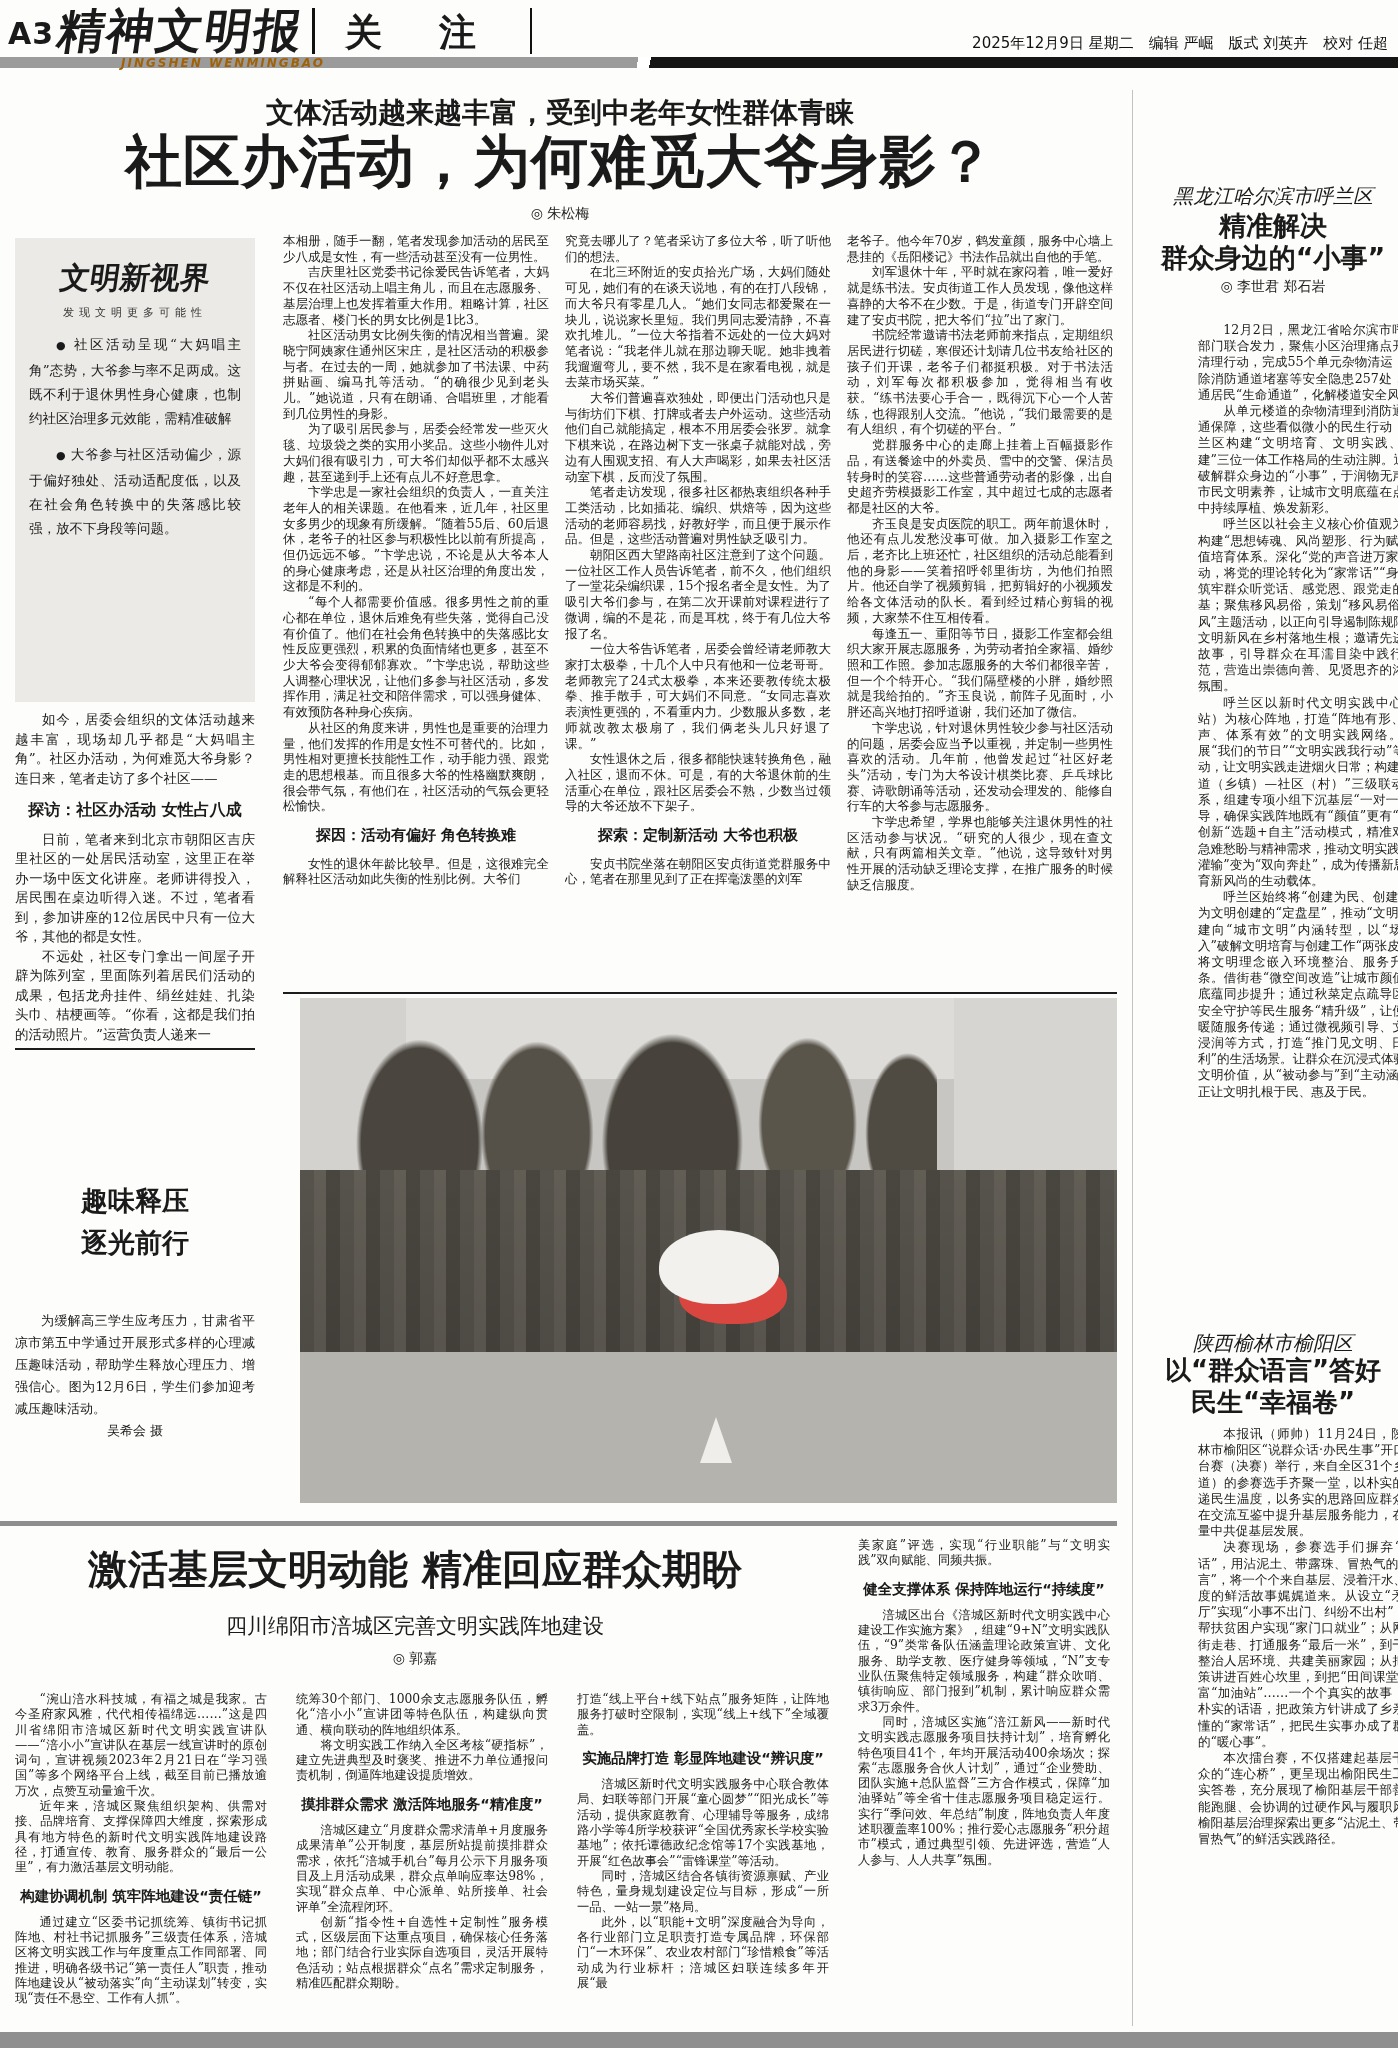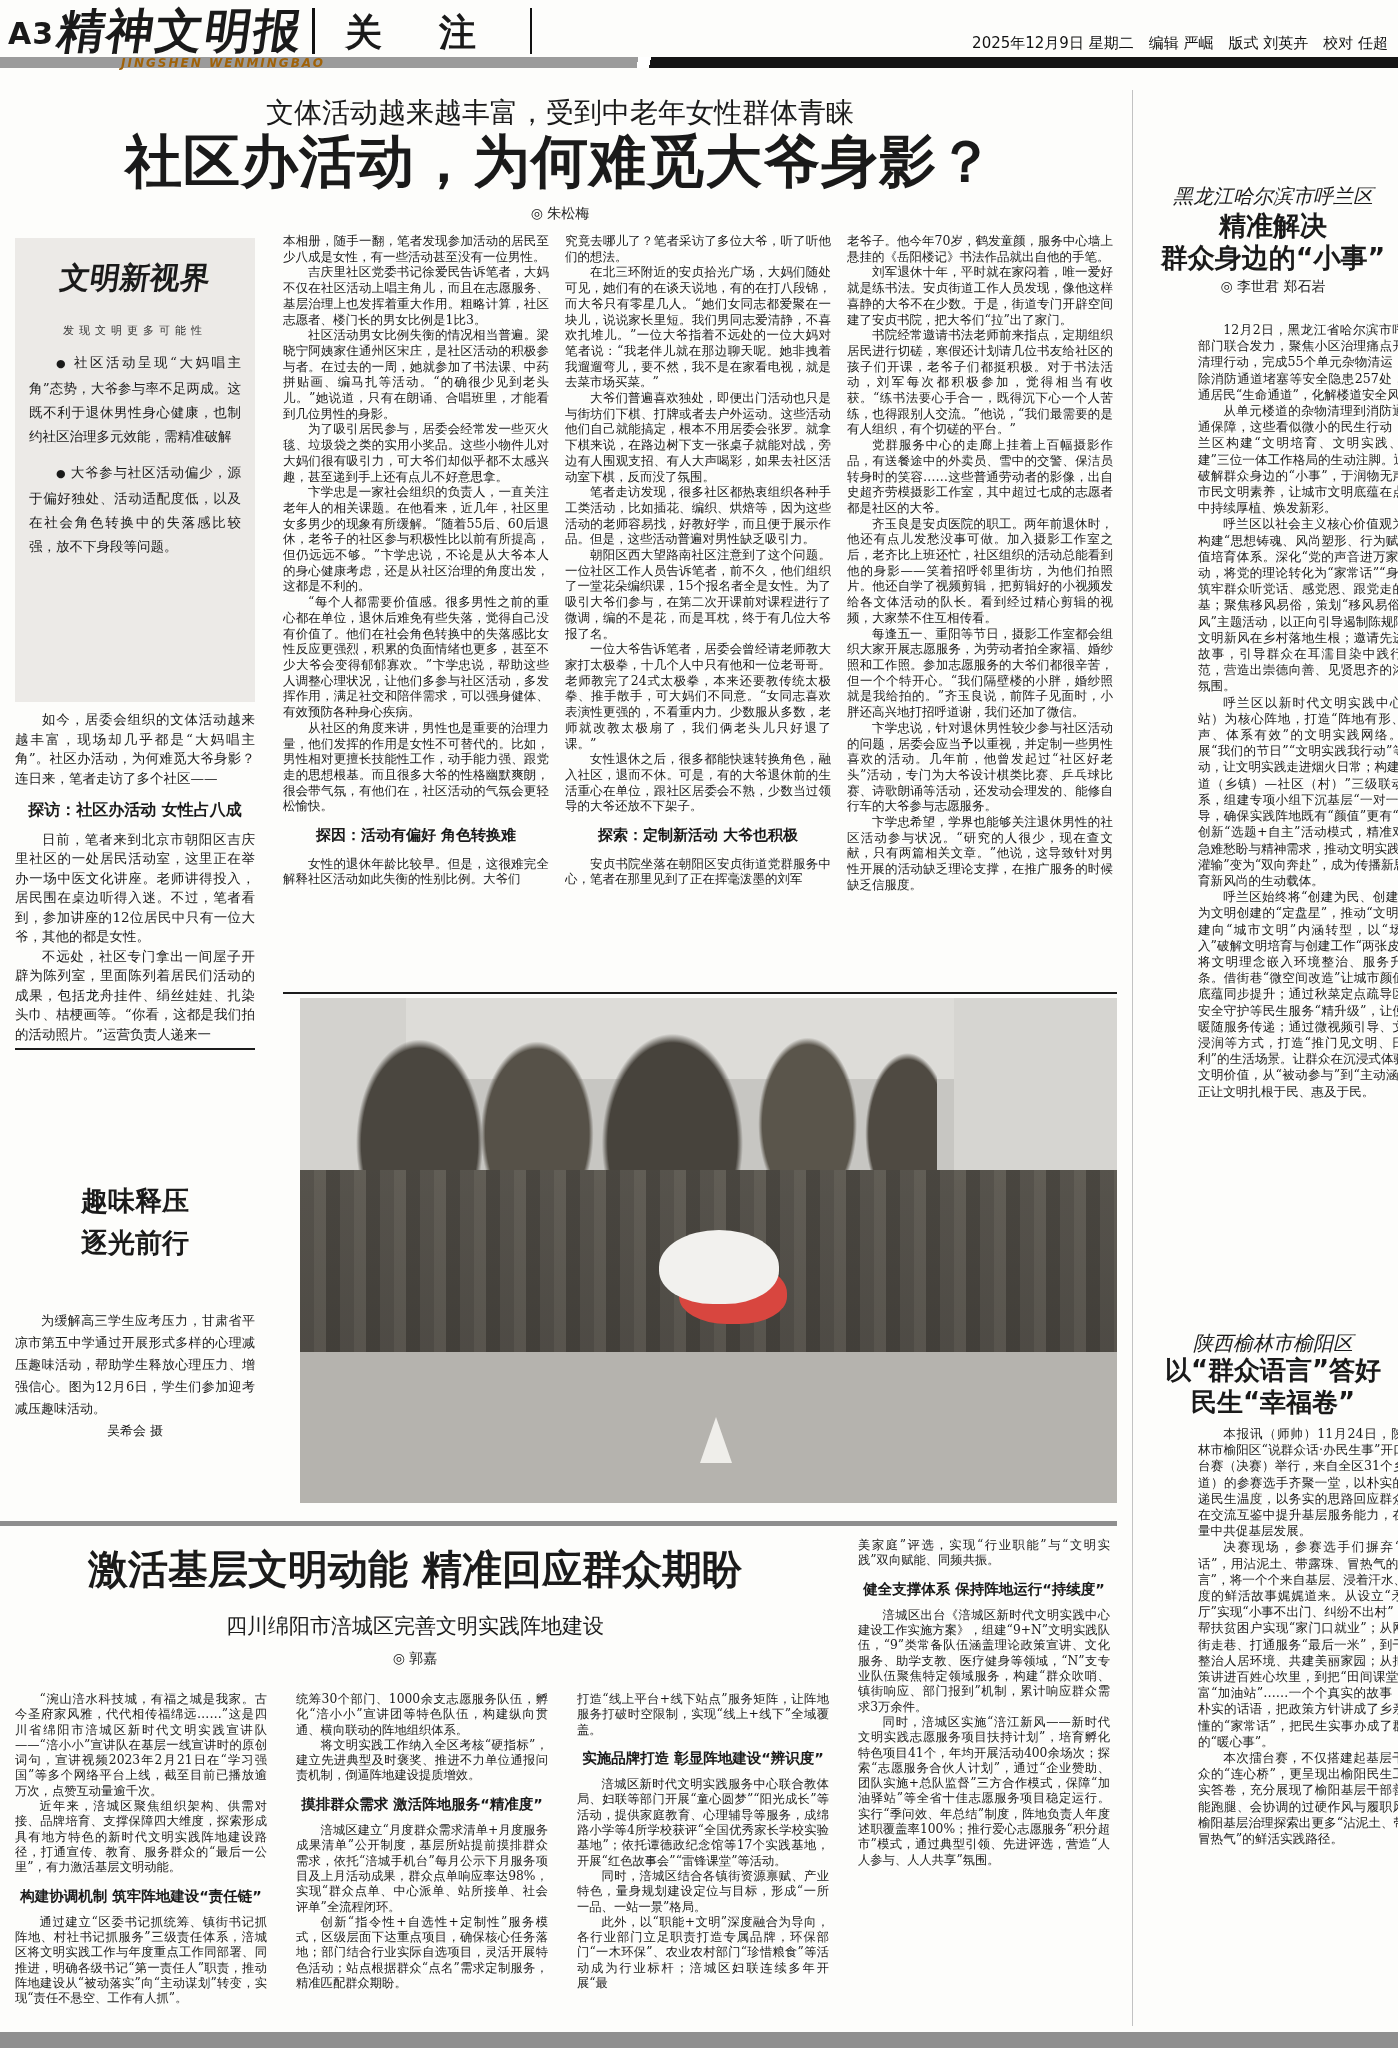--- a/index.html
+++ b/index.html
@@ -15,30 +15,30 @@
               letter-spacing:2px; font-family:"DejaVu Serif",serif; }
   .head-vrule { width:3px; background:#111; top:8px; height:46px; }
   .section-name { left:345px; top:8px; font-size:37px; font-weight:900; letter-spacing:22px; }
   .dateline { right:10px; top:34px; font-size:15px; font-family:"DejaVu Sans",sans-serif; color:#111; }
   .banner { left:0; top:57px; width:1398px; height:11px;
             background:linear-gradient(100deg,#9b9b9b 0 45.6%,#ffffff 45.6% 46.5%,#151515 46.5% 100%); }
   .banner-roman { left:121px; top:56px; font-size:12px; font-style:italic; font-weight:bold;
                   color:#a16207; letter-spacing:2px; font-family:"DejaVu Sans",sans-serif; }
 
   
-  .lead-kicker { left:0; top:94px; width:1120px; text-align:center; font-size:28px; font-weight:400; }
+  .lead-kicker { left:0; top:94px; width:1120px; text-align:center; font-size:28px; font-weight:700; }
   .lead-headline { left:0; top:124px; width:1120px; text-align:center; font-size:57px; font-weight:900;
                    letter-spacing:1px; }
   .byline { font-size:14px; text-align:center; color:#222; }
   .lead-byline { left:0; top:205px; width:1120px; }
 
   
   .viewbox { left:15px; top:238px; width:240px; height:464px; background:#eceae7; padding:20px 14px 10px 14px; }
   .viewbox-title { text-align:center; font-size:30px; font-weight:900; transform:skewX(-8deg); }
-  .viewbox-sub { text-align:center; font-size:11px; letter-spacing:5px; margin-top:24px; color:#333; }
+  .viewbox-sub { text-align:center; font-size:11px; letter-spacing:5px; margin-top:6px; color:#333; }
   .viewbox .para { font-size:13.5px; line-height:24px; text-align:justify; text-indent:2em; margin-top:12px; }
   .viewbox .para::before { content:"● "; font-size:11px; }
 
   
   .intro-col { left:15px; top:710px; width:240px; height:338px; font-size:13.5px; line-height:19.5px; }
   .intro-col .para { text-align:justify; text-indent:2em; }
   .col-subhead { font-family:"DejaVu Sans",sans-serif; font-weight:900; font-size:16px; text-align:center;
                  margin:12px 0 10px 0; }
 
   

